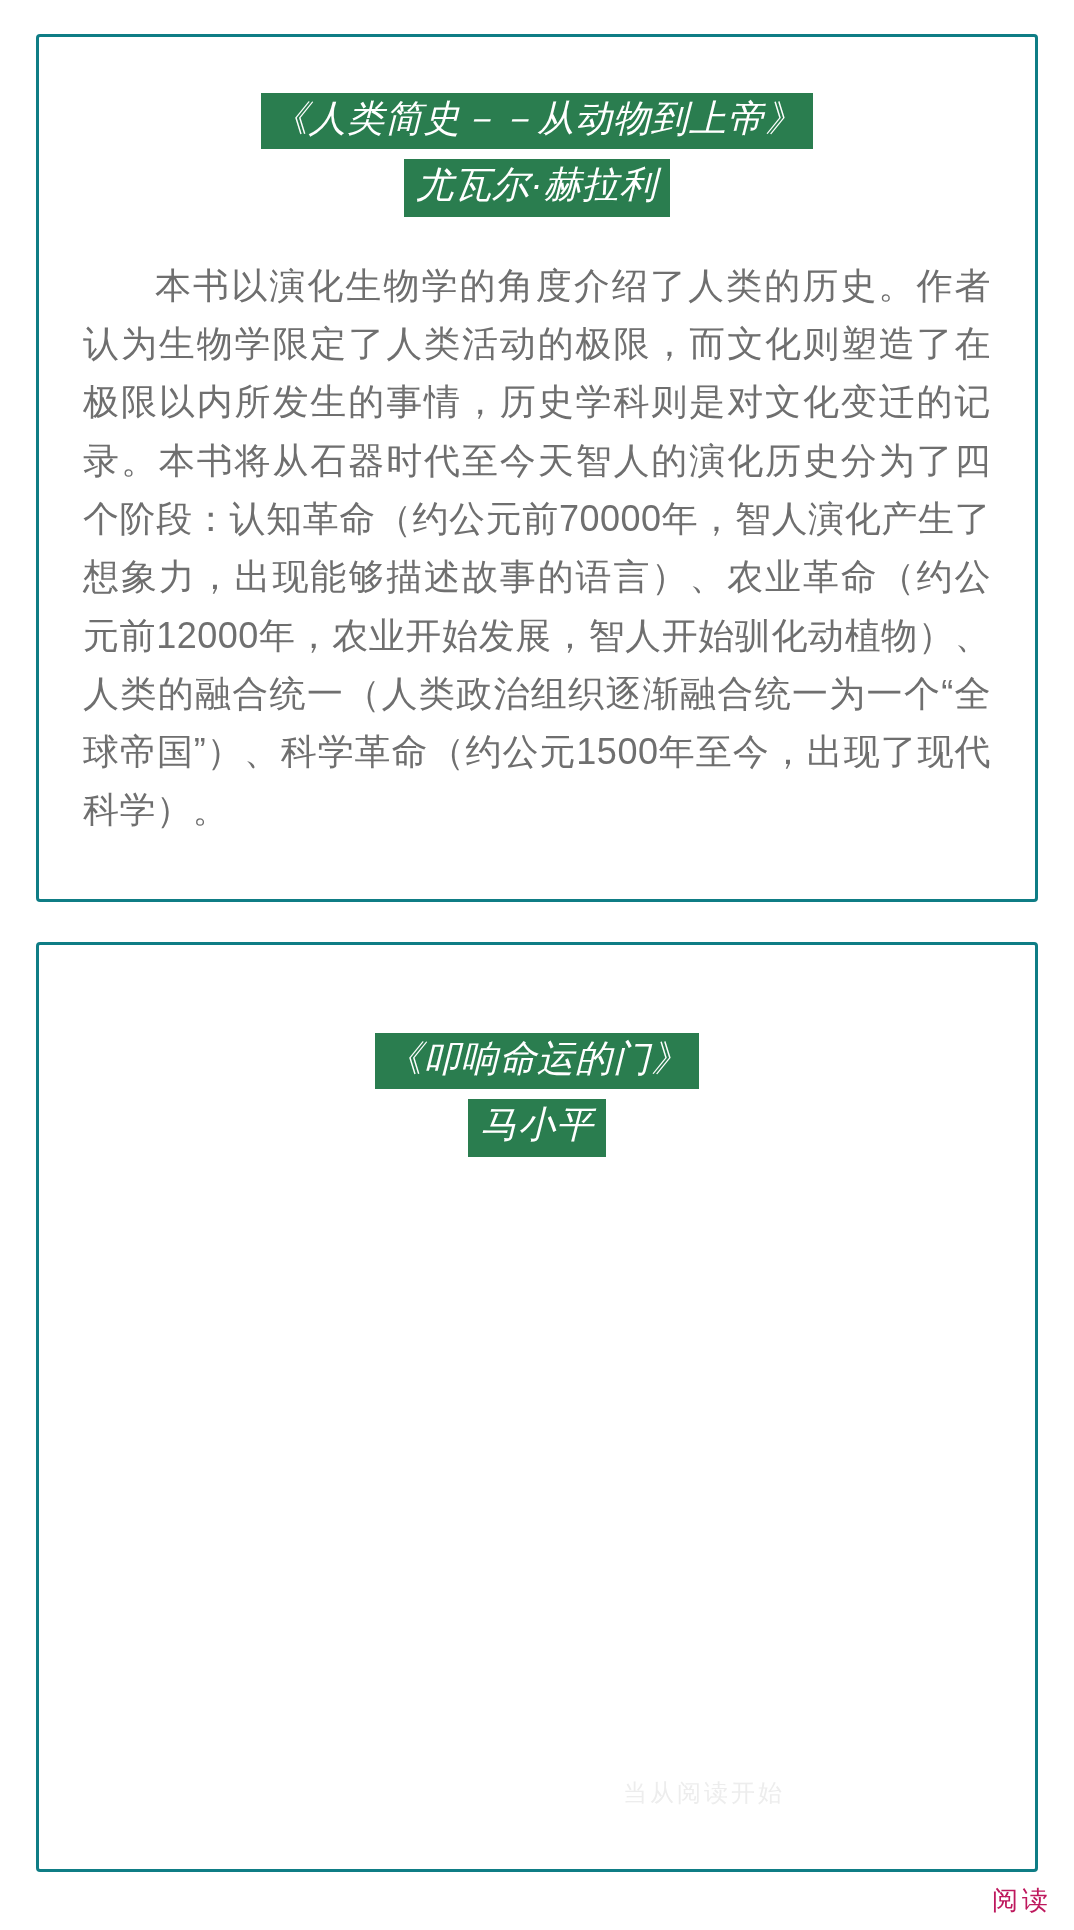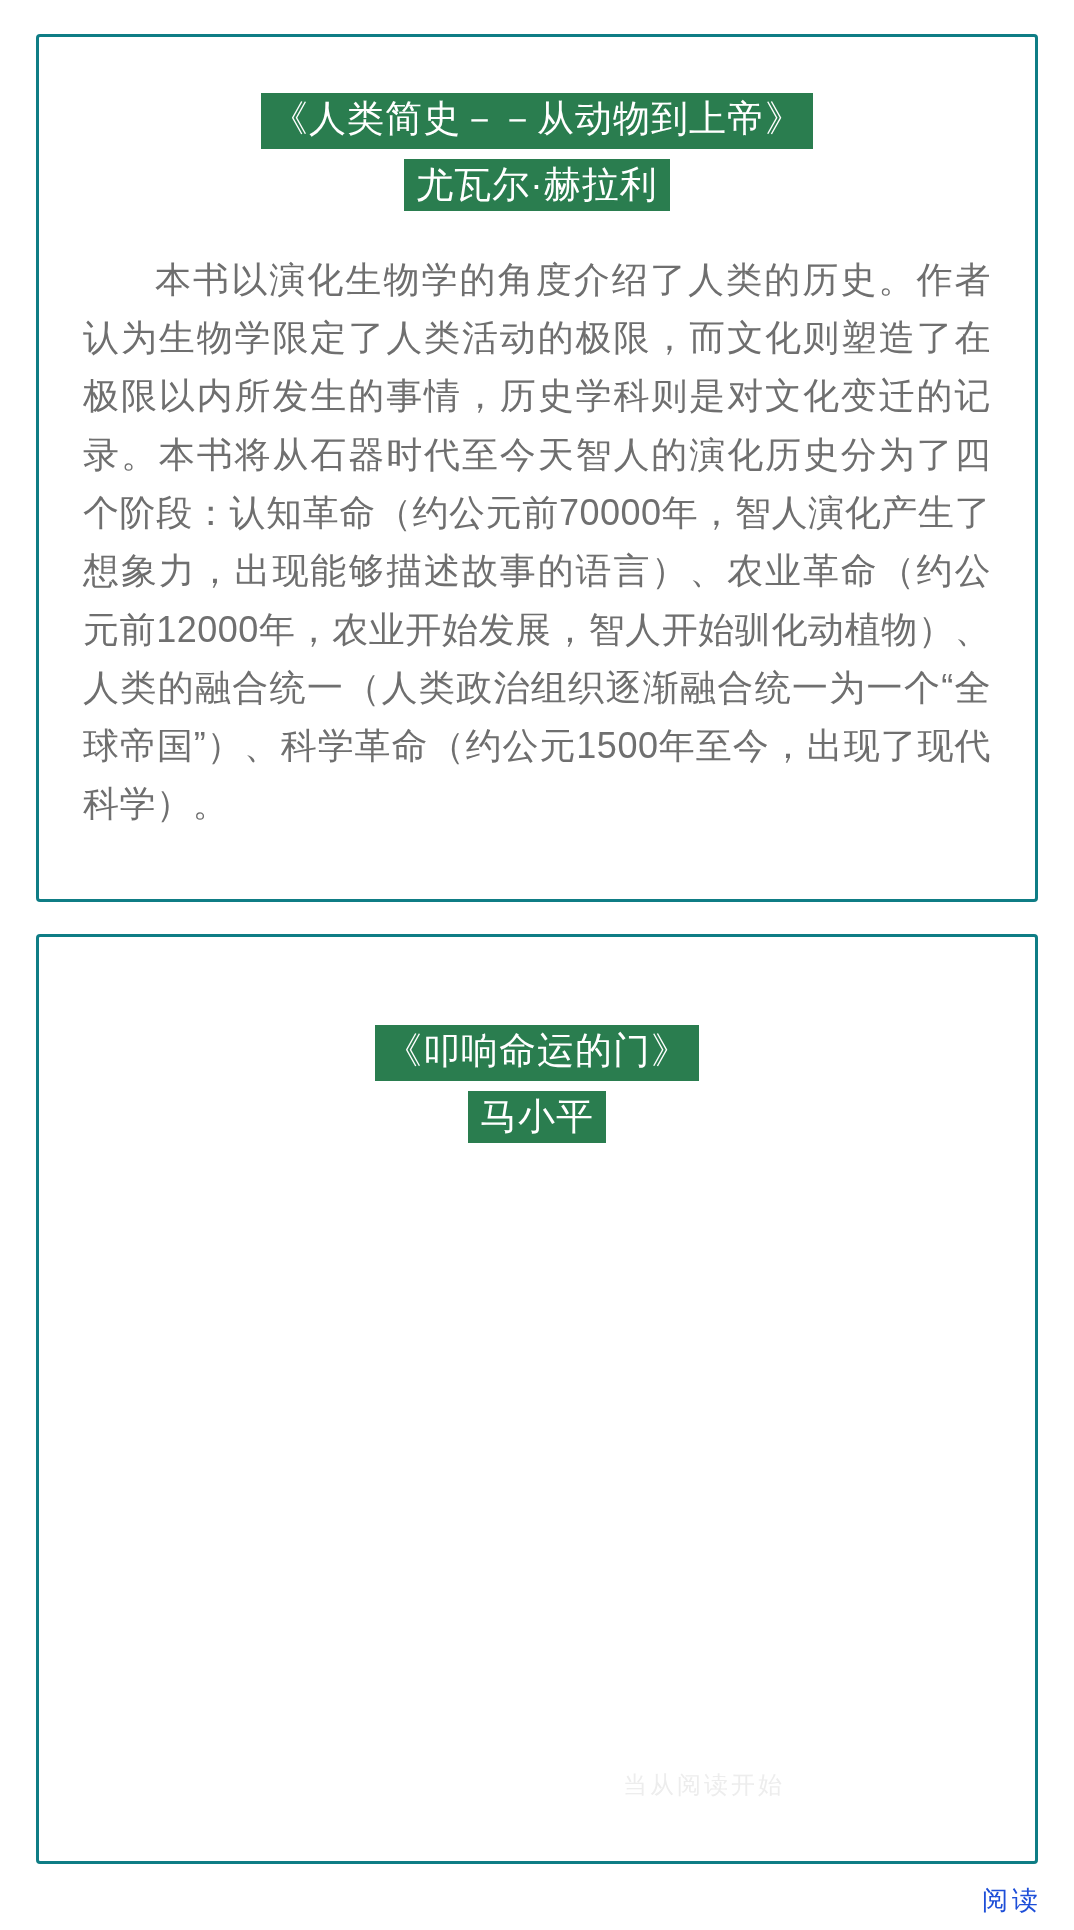--- a/index.html
+++ b/index.html
@@ -24,51 +24,52 @@
   }
   .card {
     border: 3px solid #0f7d85;
     border-radius: 4px;
     background: #ffffff;
     box-sizing: border-box;
     padding: 56px 44px 52px 44px;
     position: relative;
   }
   .card + .card {
-    margin-top: 32px;
+    margin-top: 40px;
   }
   .card-1 {
     height: 868px;
   }
   .card-2 {
     height: 930px;
     padding-top: 88px;
   }
   .title-block {
     text-align: center;
     margin-bottom: 16px;
+    font-style: italic;
   }
   .title-line {
     display: inline-block;
     background: #2a7d4f;
     color: #ffffff;
     font-size: 37px;
     line-height: 1.32;
     padding: 2px 10px 5px 10px;
     letter-spacing: 1px;
     font-weight: 400;
     white-space: nowrap;
   }
   .title-author {
     display: inline-block;
     background: #2a7d4f;
     color: #ffffff;
     font-size: 37px;
     line-height: 1.32;
-    padding: 2px 12px 1px 12px;
+    padding: 2px 12px 7px 12px;
     letter-spacing: 1px;
     font-weight: 400;
     margin-top: 10px;
     white-space: nowrap;
   }
   .body-text {
     margin-top: 40px;
     font-size: 36px;
     line-height: 1.62;
     color: #6f6f6f;
@@ -76,24 +77,24 @@
     text-justify: inter-ideograph;
     text-indent: 2em;
     letter-spacing: 0.5px;
     word-break: break-all;
   }
   .card-2 .body-text {
     margin-top: 60px;
   }
   .watermark {
     position: absolute;
-    right: 32px;
+    right: 22px;
     bottom: 12px;
     font-size: 26px;
-    color: #1d4ed8;
+    color: #be185d;
     letter-spacing: 4px;
     pointer-events: none;
     user-select: none;
   }
   .watermark-2 {
     position: absolute;
     right: 250px;
     bottom: 60px;
     font-size: 24px;
     color: #ededed;

